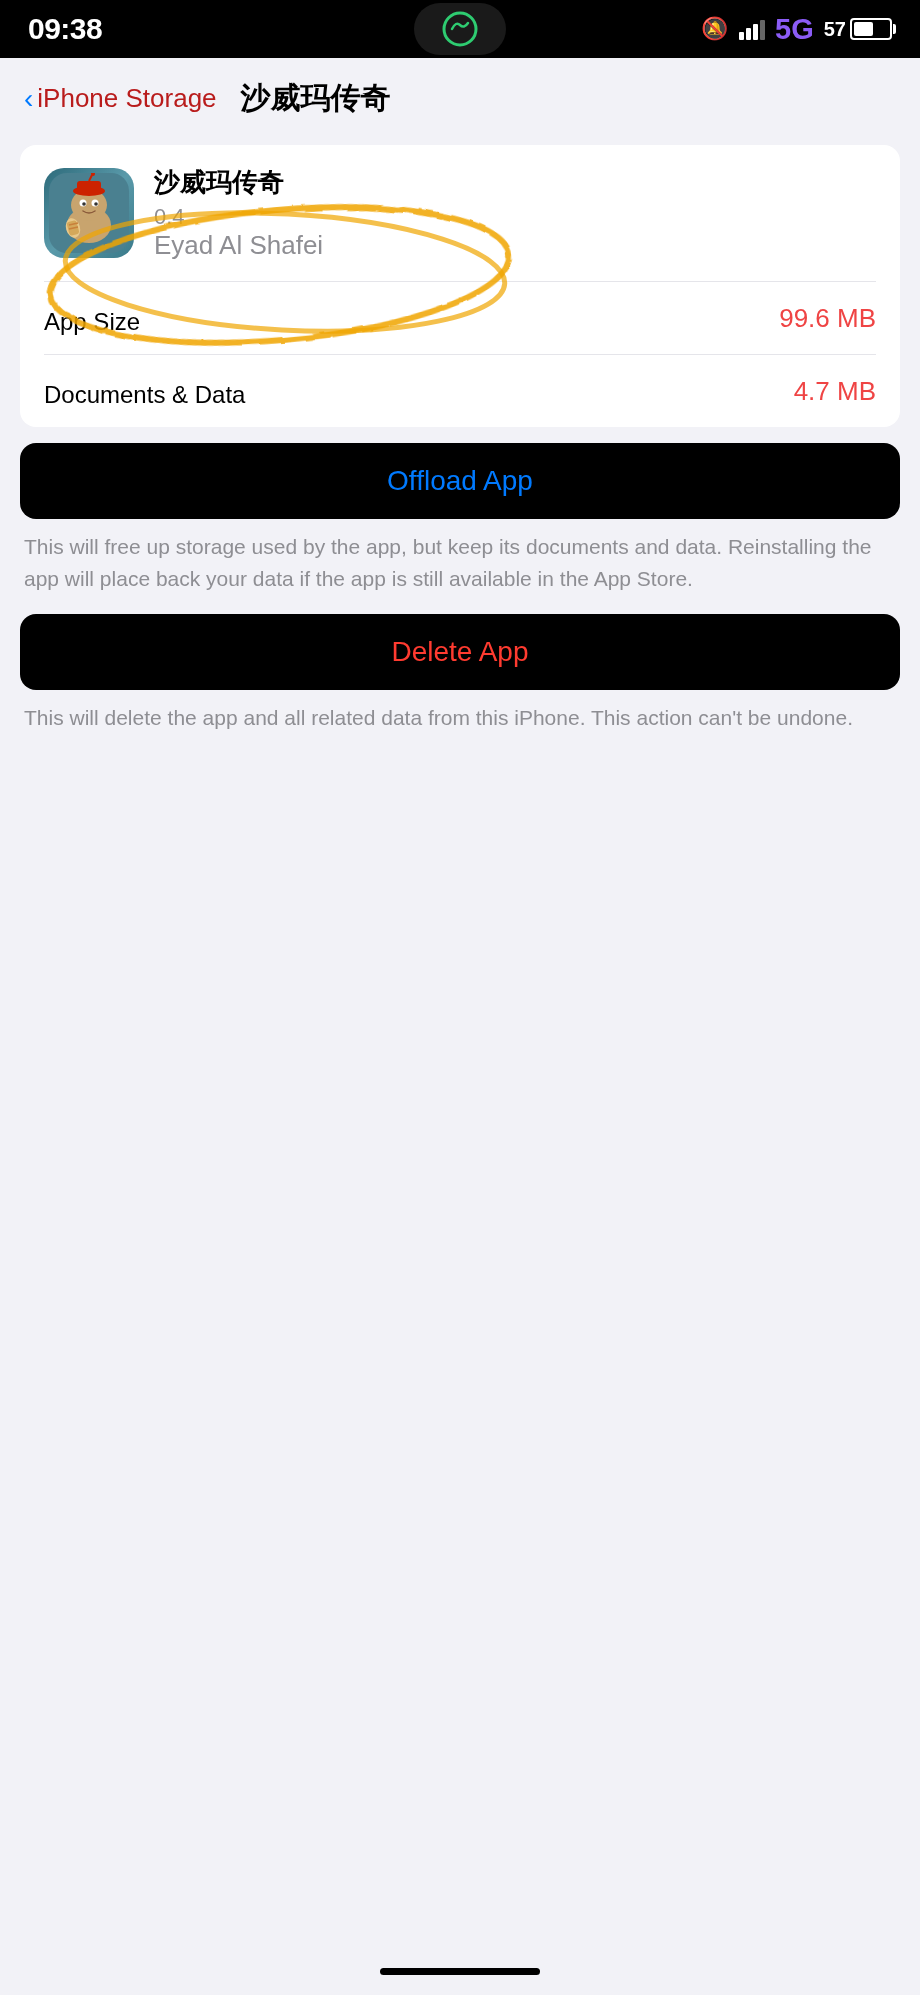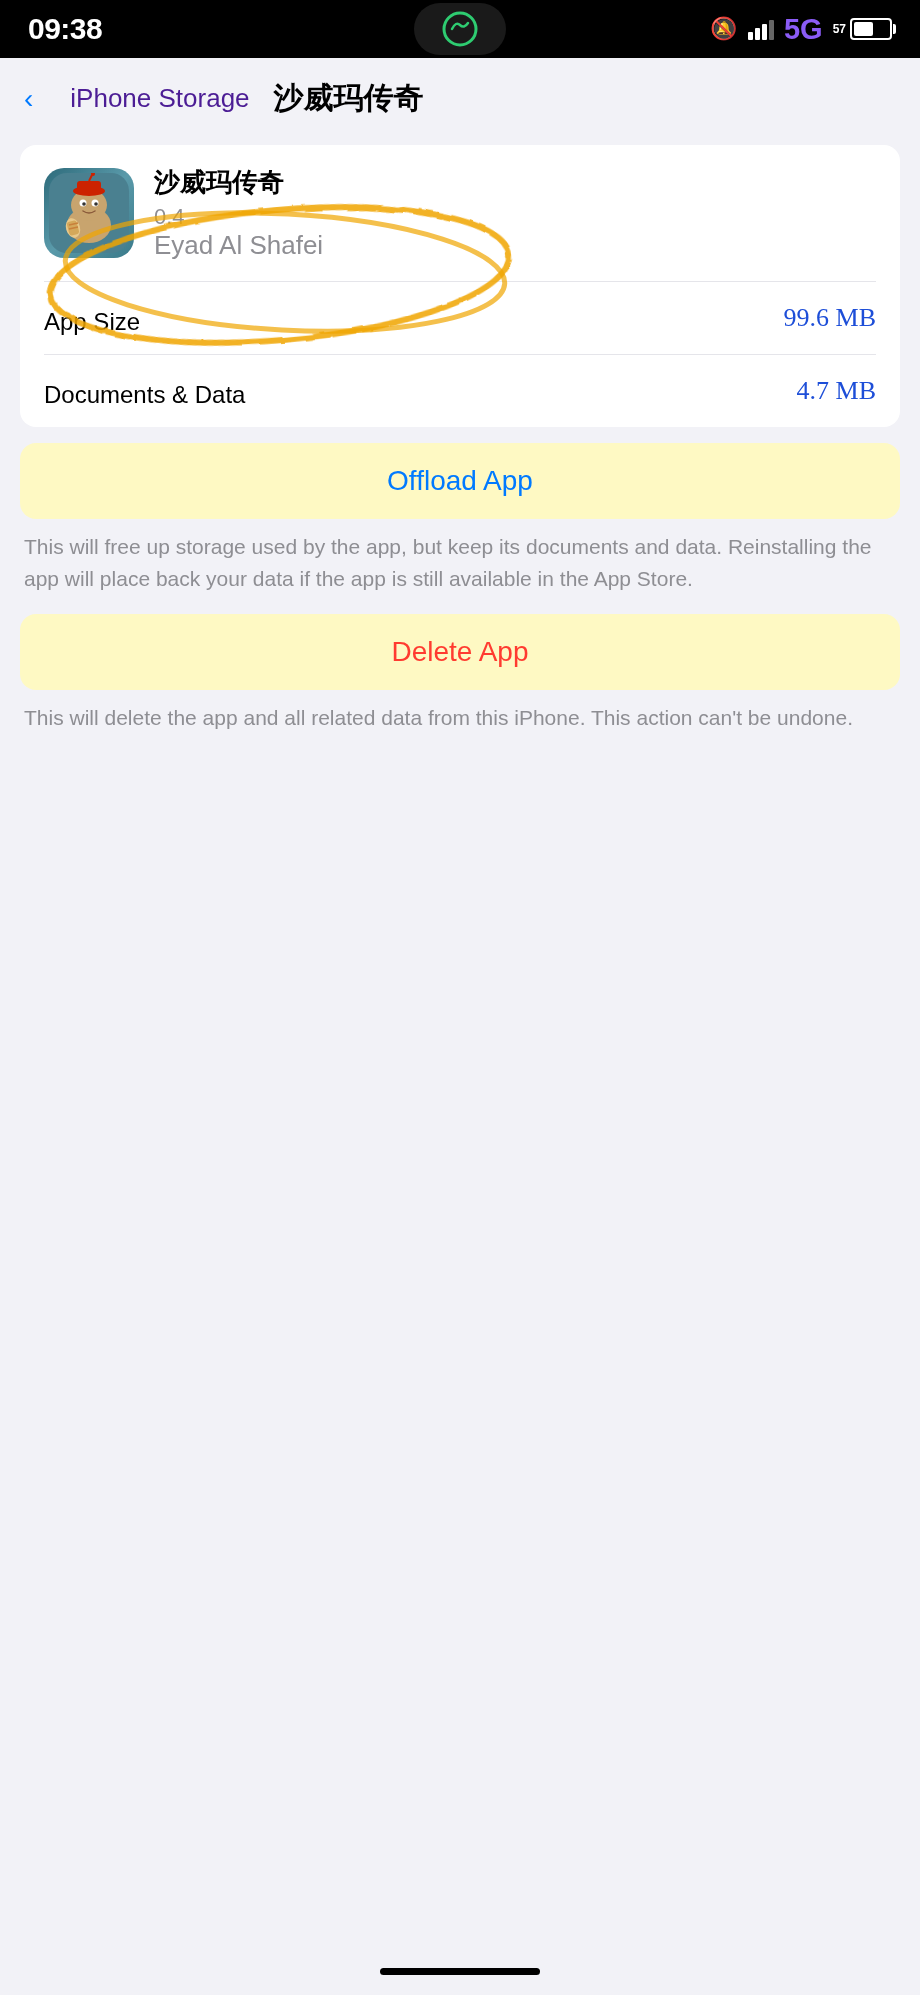--- a/index.html
+++ b/index.html
@@ -105,21 +105,21 @@
 
     .battery-level {
       height: 100%;
       width: 57%;
       background: #fff;
       border-radius: 2px;
     }
 
     .battery-text {
       color: #fff;
-      font-size: 12px;
+      font-size: 20px;
       font-weight: 600;
     }
 
     .bell-icon {
       color: #fff;
       font-size: 22px;
     }
 
     
     .nav-bar {
@@ -140,23 +140,22 @@
       text-decoration: none;
     }
 
     .back-chevron {
       font-size: 28px;
       color: #007aff;
       font-weight: 300;
     }
 
     .back-label {
-      color: #4c1d95;
+      color: #b91c1c;
       font-size: 26px;
-      margin-left: 33px;
     }
 
     .page-title {
       color: #000;
       font-size: 30px;
       font-weight: 600;
       margin-left: 16px;
     }
 
     
@@ -233,27 +232,26 @@
 
     .info-label {
       font-size: 24px;
       color: #000;
       font-weight: 400;
       margin-top: 8px;
     }
 
     .info-value {
       font-size: 26px;
-      color: #1d4ed8;
-      font-family: Liberation Serif, serif;
+      color: #ef4444;
     }
 
     
     .action-button {
-      background: #fef9c3;
+      background: #000000;
       border-radius: 16px;
       margin: 16px 20px 0;
       padding: 22px;
       text-align: center;
       cursor: pointer;
       border: none;
       width: calc(100% - 40px);
       display: block;
     }
 

